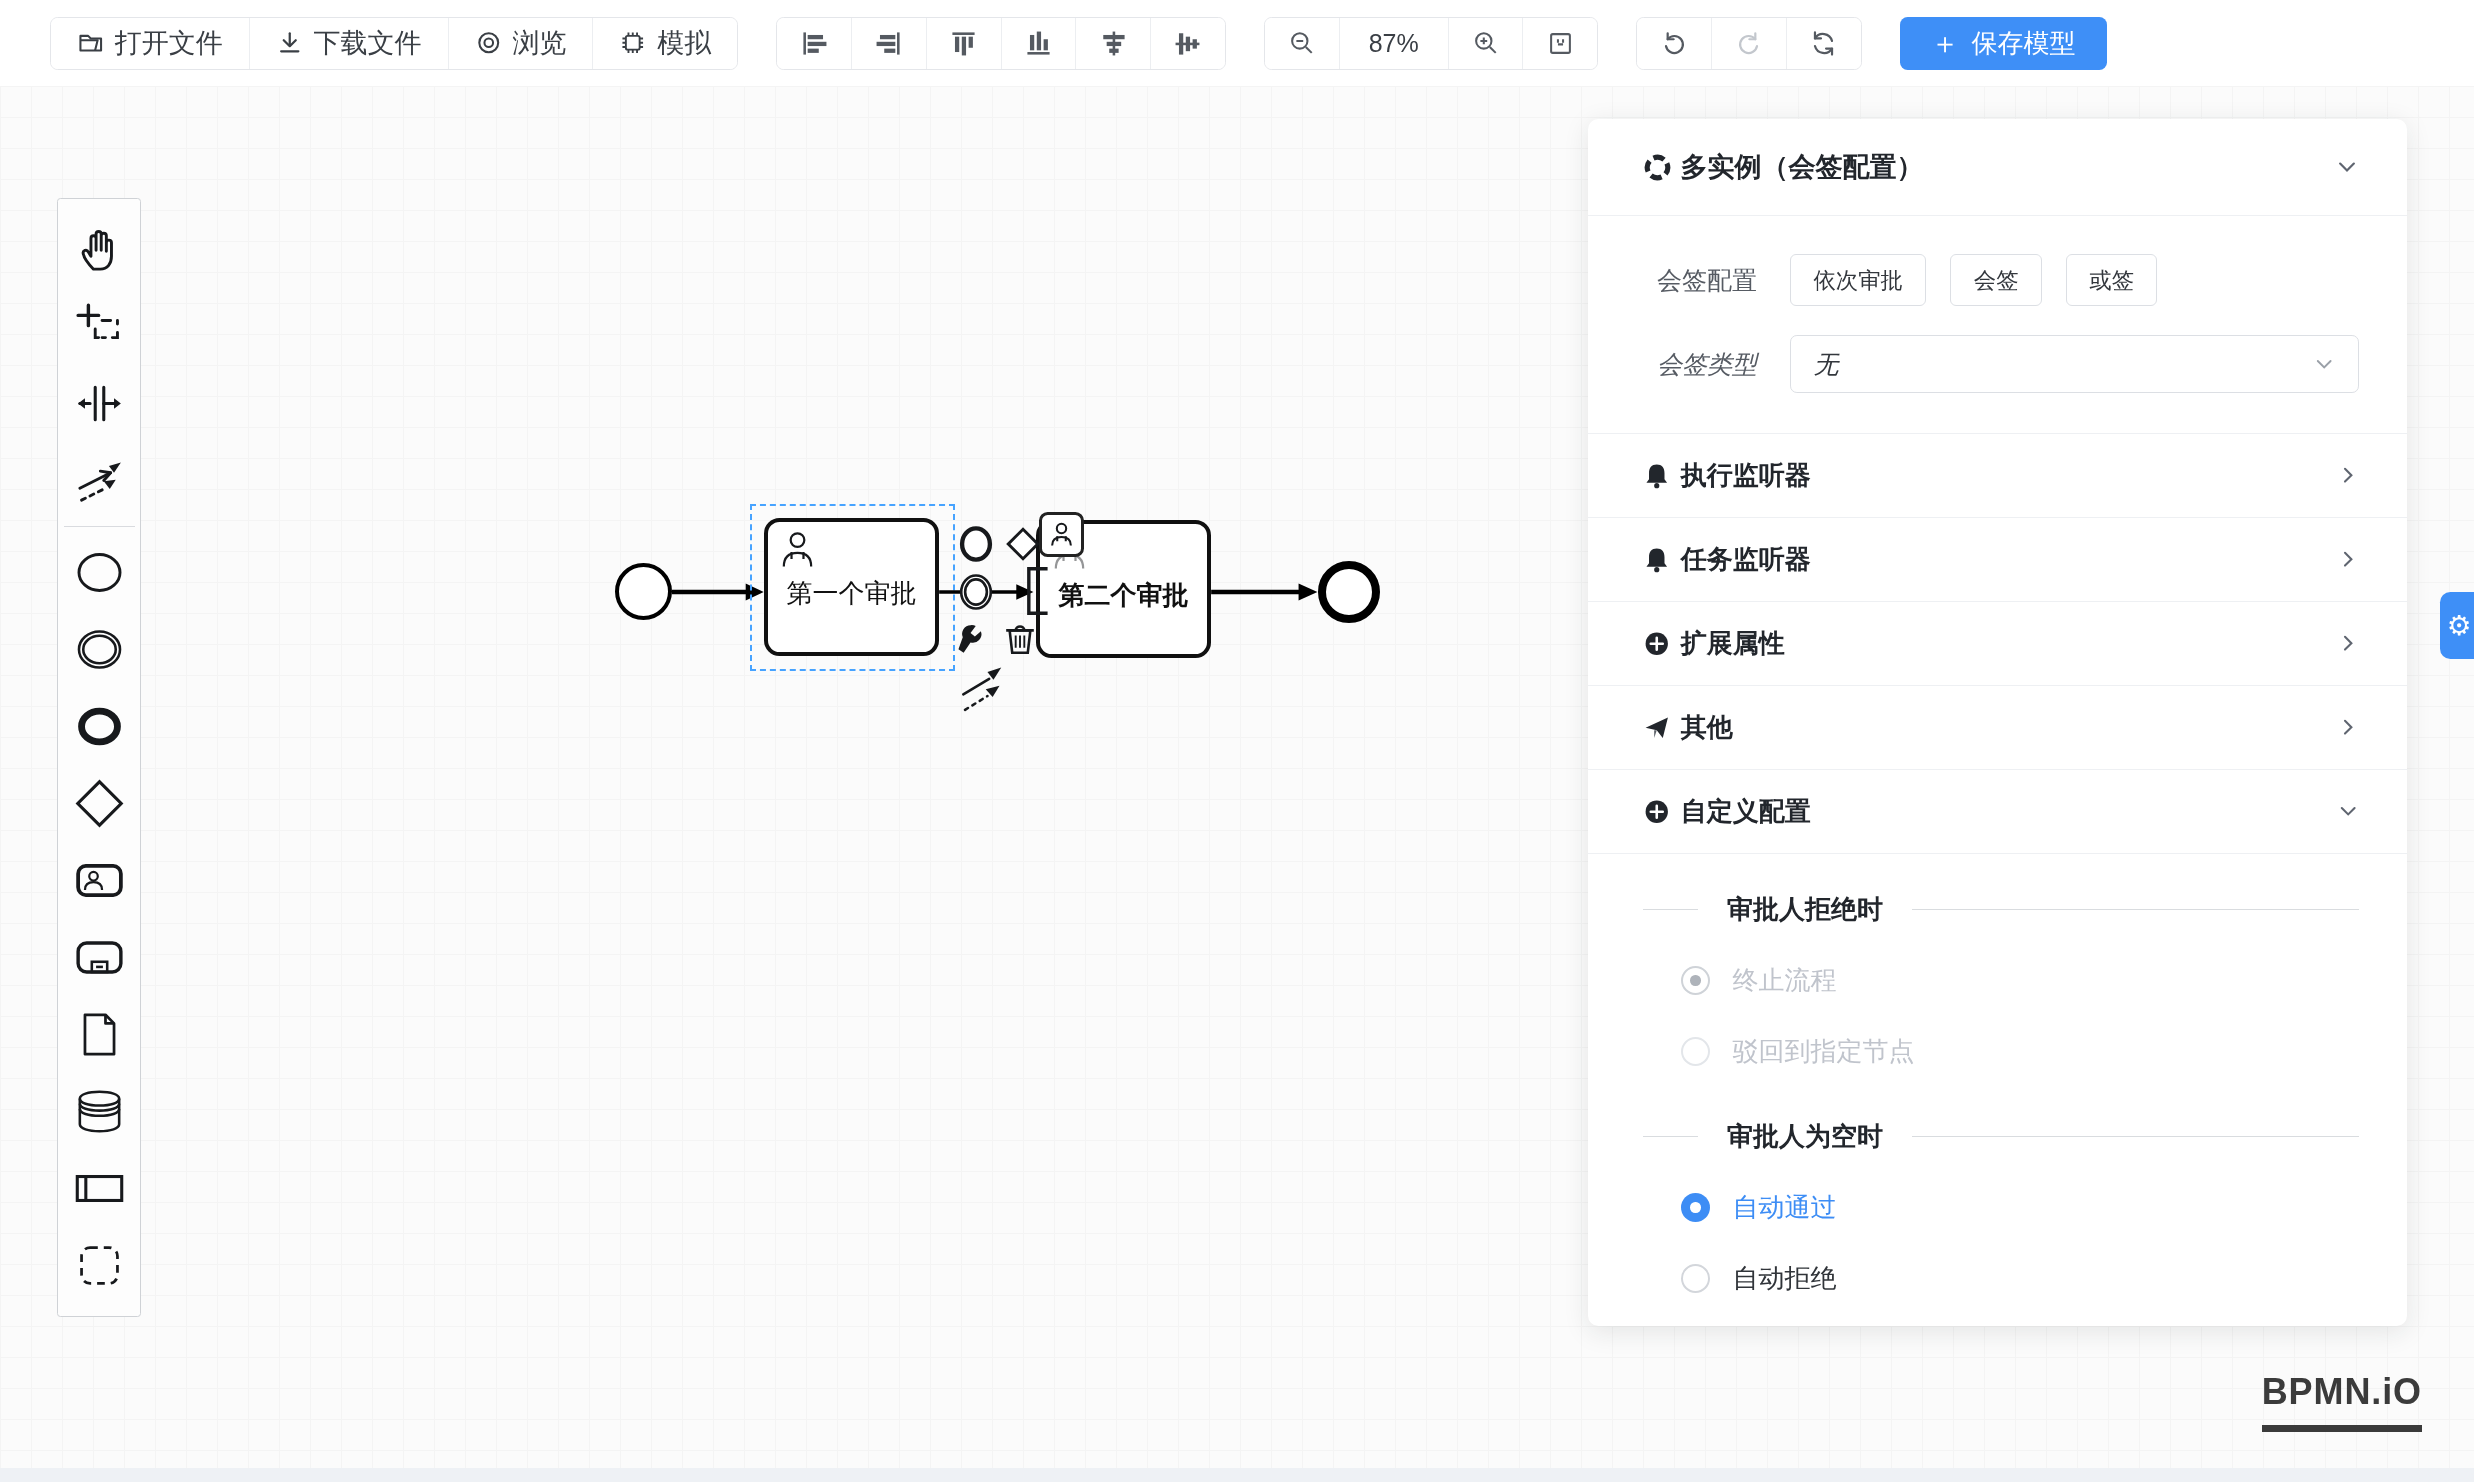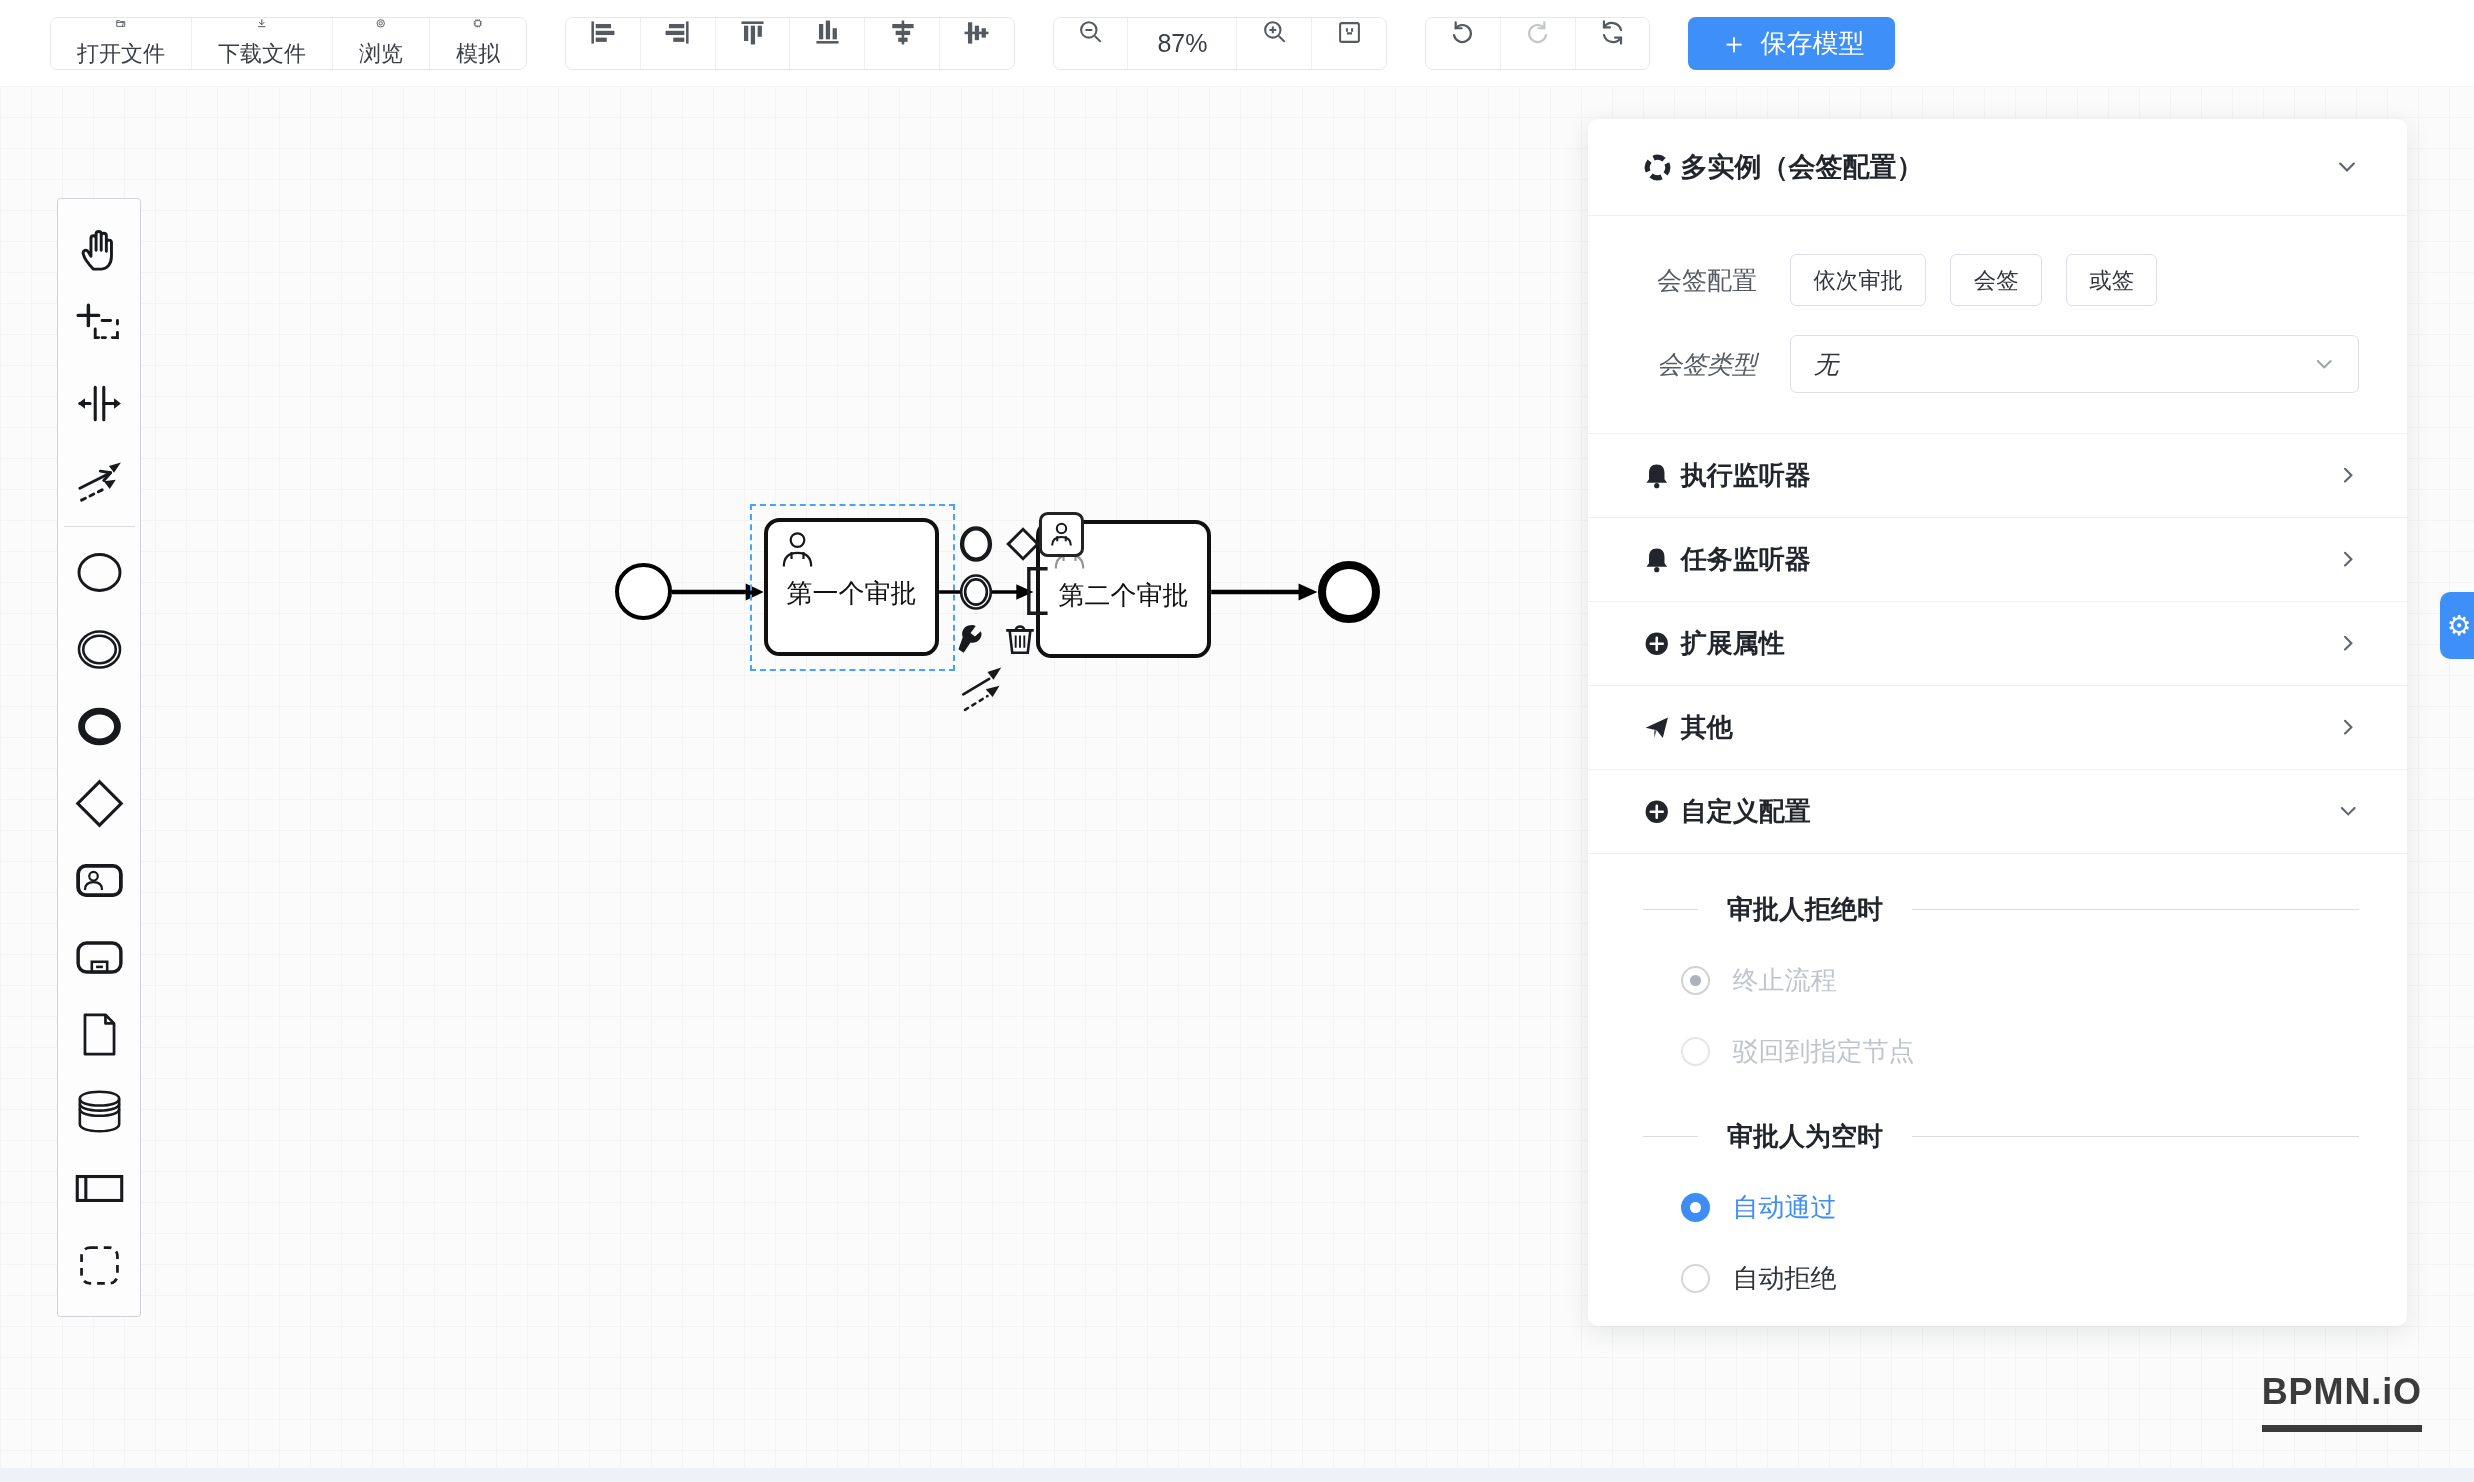--- a/index.html
+++ b/index.html
@@ -4,21 +4,21 @@
 <style>
   * { margin:0; padding:0; box-sizing:border-box; }
   html,body { width:2475px; height:1482px; overflow:hidden; }
   body { font-family:"Liberation Sans","DejaVu Sans",sans-serif; background:#fff; color:#2b2f36; }
   .app { position:relative; width:2475px; height:1482px; background:#fff; overflow:hidden; }
 
   
   .toolbar { position:absolute; left:0; top:0; width:100%; height:86px; background:#fff; z-index:40;
              display:flex; align-items:center; gap:38px; padding-left:50px; }
   .tb-group { display:flex; align-items:stretch; height:53px; border:1.7px solid #e4e6ea; border-radius:7.7px; background:#fff; overflow:hidden; }
-  .tb-btn { display:flex; align-items:center; gap:10.3px; padding:0 26px; font-size:22px; color:#3a3f45; background:#fff; border:none; cursor:pointer; white-space:nowrap;flex-direction:column; }
+  .tb-btn { display:flex; align-items:center; gap:10.3px; padding:0 26px; font-size:27px; color:#3a3f45; background:#fff; border:none; cursor:pointer; white-space:nowrap; }
   .tb-btn + .tb-btn { border-left:1.7px solid #eceef1; }
   .tb-btn.icon-only { padding:0 22.4px; }
   .tb-btn svg { display:block; }
   .zoom-val { display:flex; align-items:center; justify-content:center; min-width:110px; font-size:25px; color:#3a3f45; border-left:1.7px solid #eceef1; border-right:1.7px solid #eceef1; }
   .save-btn { display:flex; align-items:center; gap:12px; height:53px; padding:0 31px; border:none; border-radius:7.7px;
               background:#3e8ff7; color:#fff; font-size:26px; cursor:pointer; }
   .save-btn .plus { font-size:29px; font-weight:400; line-height:1; }
 
   
   .canvas { position:absolute; left:0; top:86px; width:2475px; height:1382px; background-color:#fbfbfb;
@@ -37,21 +37,21 @@
   .pal-sep { width:71px; height:0; border-top:1.7px solid #d9dbdf; margin:6.9px 0; }
 
   
   .shape { position:absolute; }
   .event-circle { border-radius:50%; background:#fff; }
   .start-event { left:615px; top:563px; width:57px; height:57px; border:4.3px solid #000; }
   .end-event { left:1318px; top:561px; width:62px; height:62px; border:8.6px solid #000; }
   .task { position:absolute; width:175px; height:138px; background:#fff; border:4.3px solid #101010; border-radius:15.5px; z-index:2;
           display:flex; align-items:center; justify-content:center; }
   .task-1 { left:764px; top:518px; }
-  .task-2 { left:1036px; top:520px; }
+  .task-2 { left:1036px; top:520px;font-weight:bold; }
   .task-label { font-size:26px; color:#111; margin-top:12px; }
   .task-person { position:absolute; left:8.6px; top:6.9px; }
   .task-person.ghost { opacity:.45; }
   .selection-box { position:absolute; left:750px; top:504px; width:205px; height:167px; border:2.6px dashed #47a3ff; z-index:1; }
   .flow { position:absolute; z-index:1; }
   .context-pad { position:absolute; left:953px; top:512px; width:138px; height:206px; z-index:6; }
   .cp { position:absolute; cursor:pointer; }
   .cp-badge { background:#fff; border:3.4px solid #222; border-radius:8.6px; width:45px; height:45px; display:flex; align-items:center; justify-content:center; }
 
   

